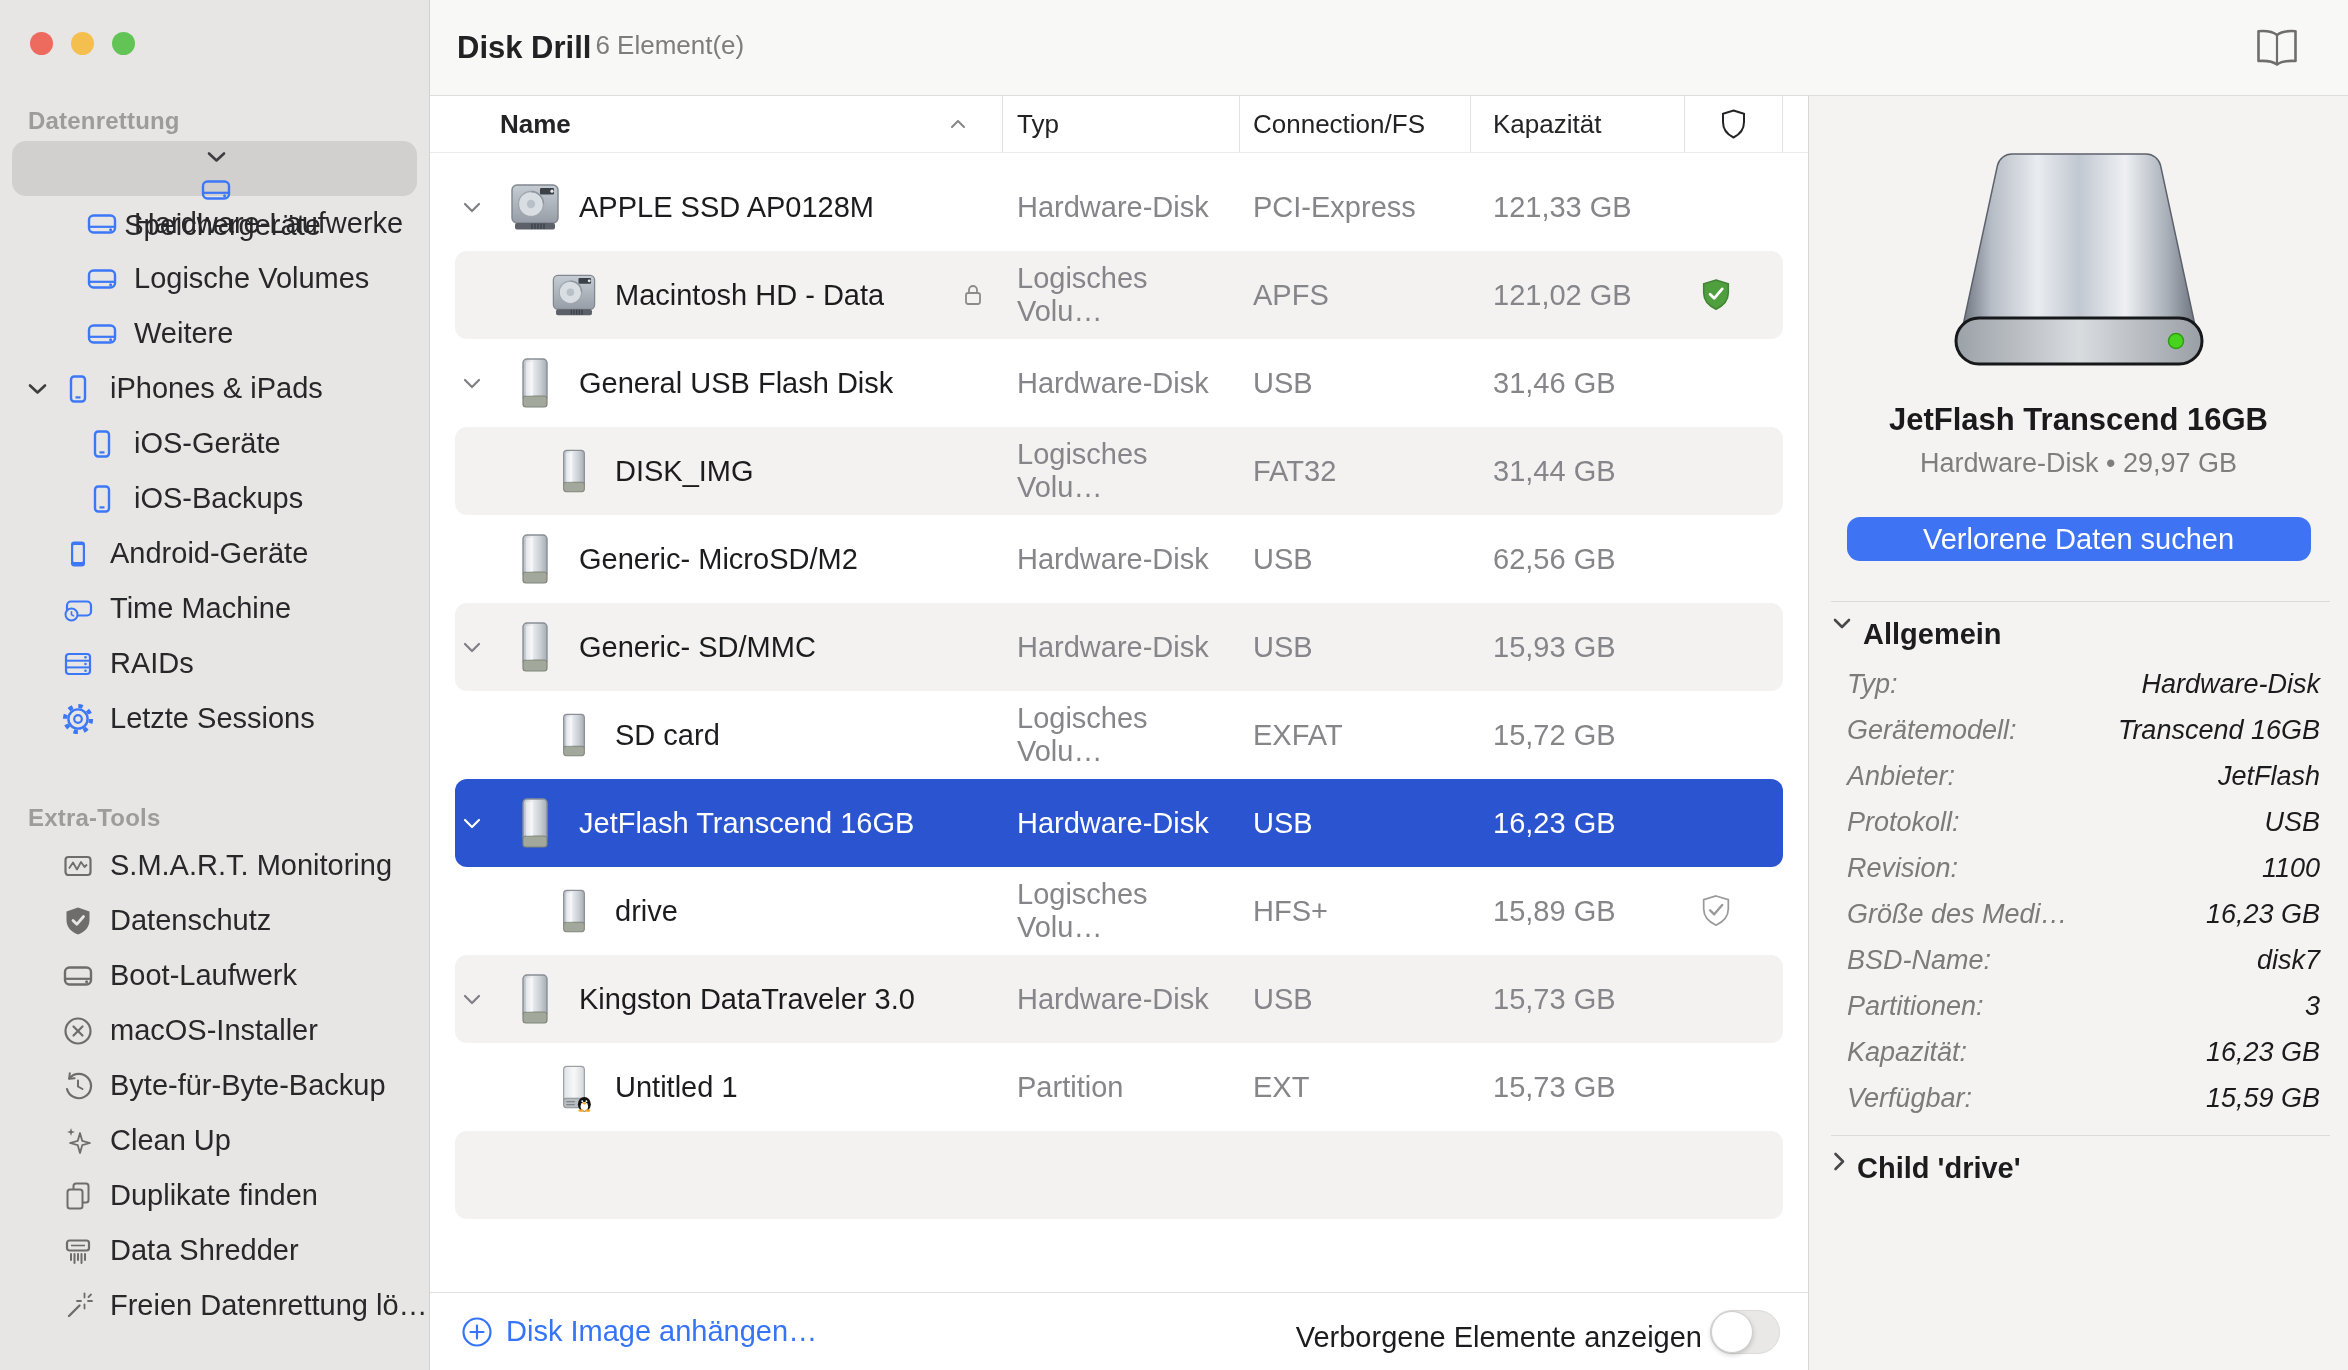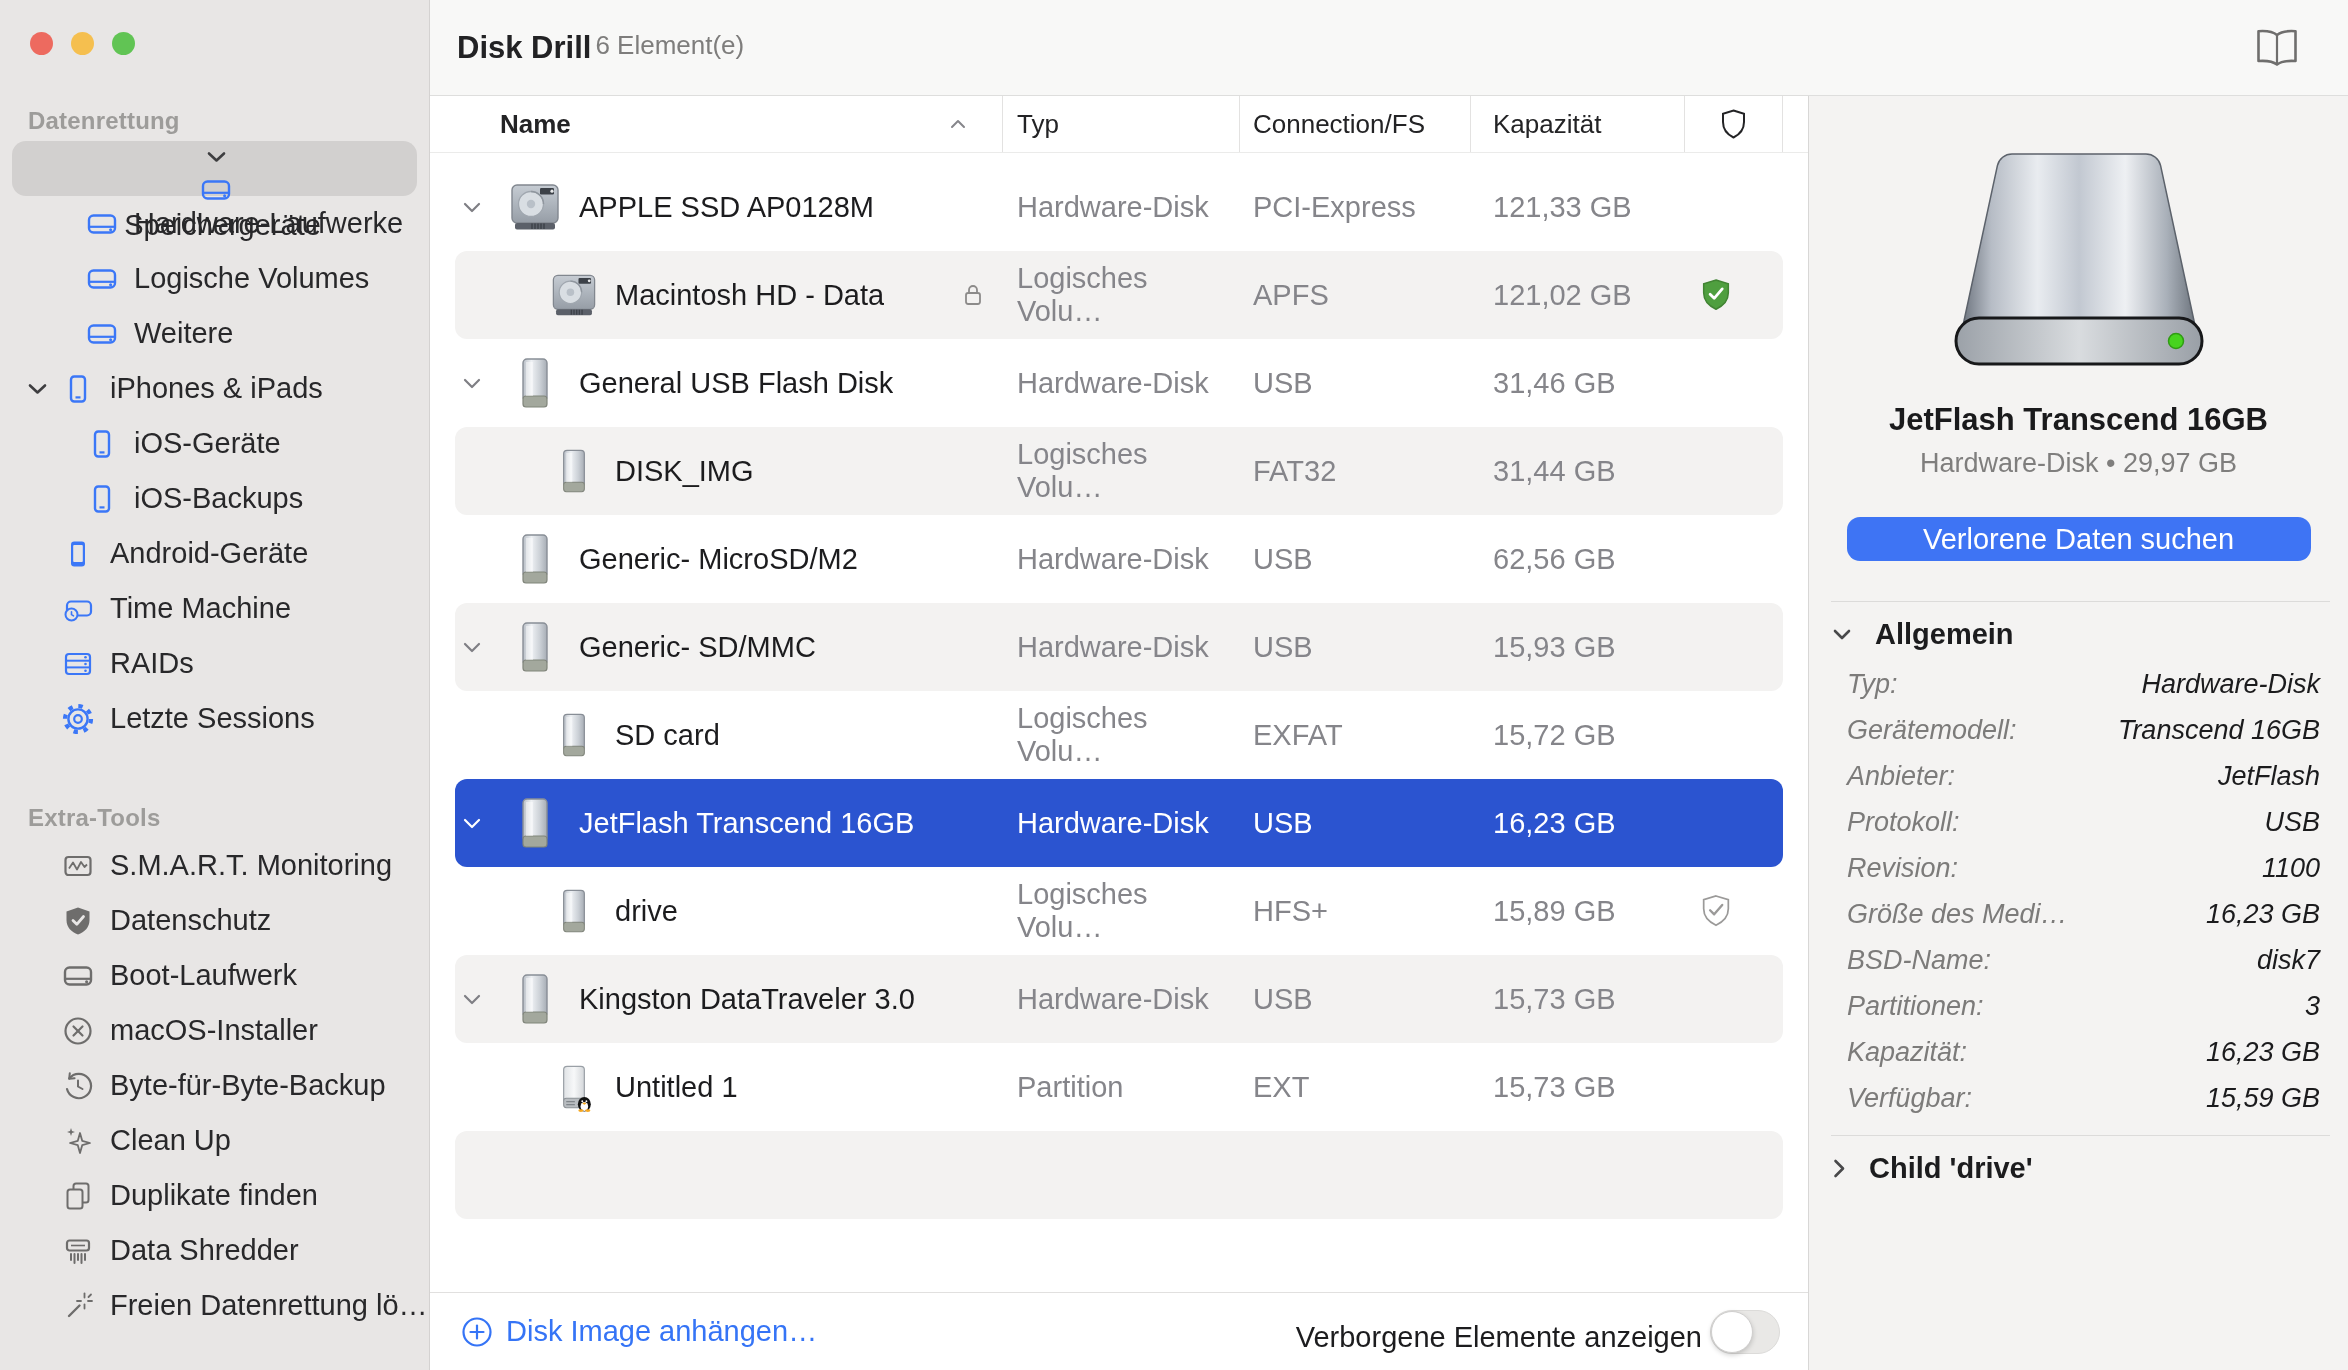--- a/index.html
+++ b/index.html
@@ -116,21 +116,21 @@
   .art { margin:44px auto 0 auto; }
   .p-title { margin-top:26px; text-align:center; font-size:31px; font-weight:700; color:#1a1a1c; }
   .p-sub { margin-top:10px; text-align:center; font-size:27px; color:#7f7e7d; }
   .scan-btn {
     margin:38px auto 0 auto; width:464px; height:44px; border:none; border-radius:13px;
     background:#3e74f4; color:#fff; font-size:29px; font-weight:500;
     font-family:"Liberation Sans", sans-serif; display:block;
   }
   .p-div { height:1px; background:#dcdbda; margin:40px 18px 0 22px; }
   .p-sec {
-    display:flex; align-items:center; gap:24px; padding:16px 0 10px 24px;
+    display:flex; align-items:flex-start; gap:12px; padding:16px 0 10px 24px;
     font-size:29px; font-weight:700; color:#1c1c1e;
   }
   .p-sec .pchev { color:#48484a; }
   .drow {
     height:46px; display:flex; align-items:center; justify-content:space-between;
     padding:0 28px 0 38px; font-size:27px;font-style:italic;
   }
   .dlabel { color:#7c7b7a; }
   .dvalue { color:#1b1b1d; }
   .p-div2 { height:1px; background:#dcdbda; margin:14px 18px 0 22px; }

